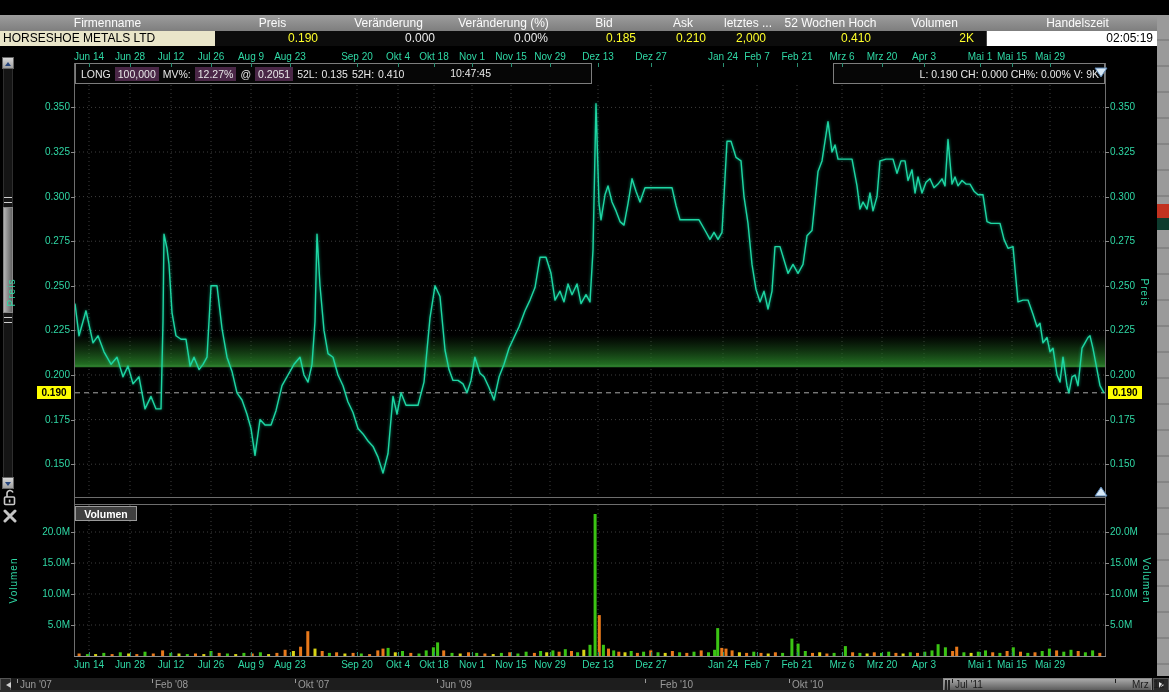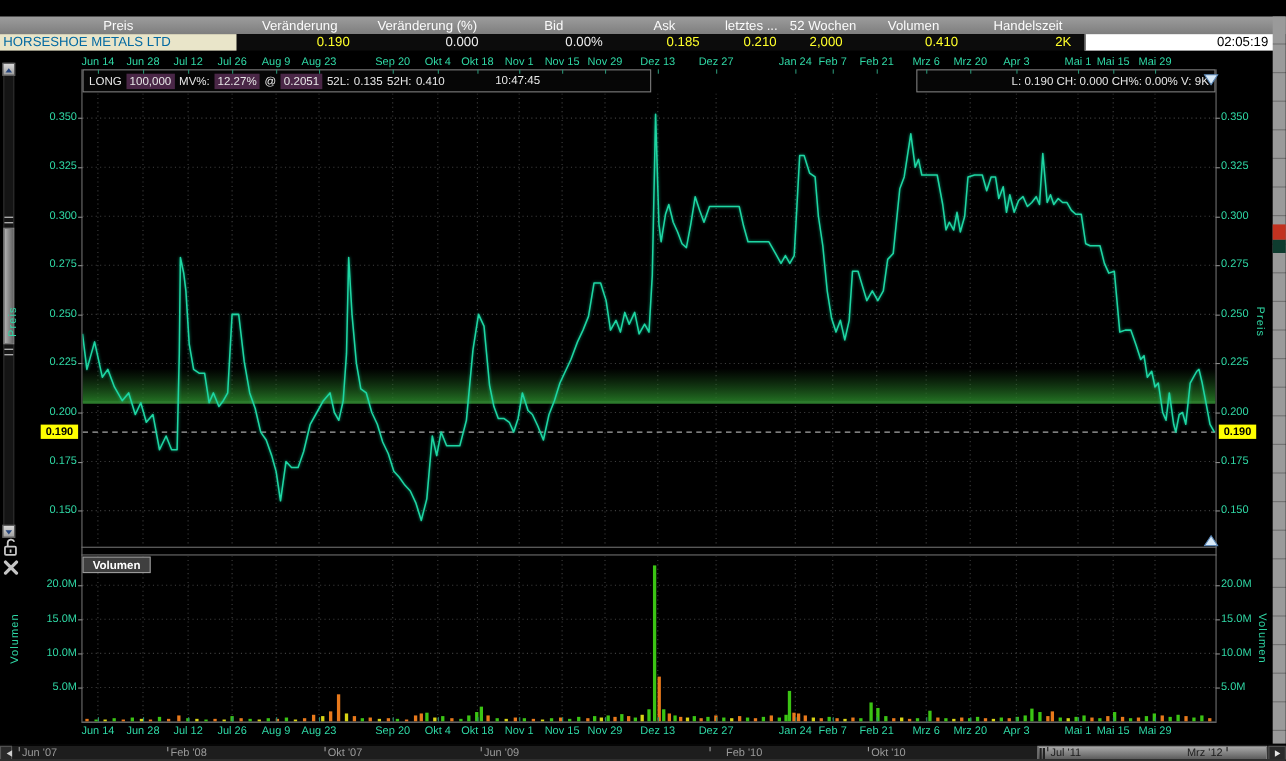--- a/index.html
+++ b/index.html
@@ -16,21 +16,21 @@
   .titlebar .rule{position:absolute;left:74px;top:7px;width:1048px;height:1px;background:#8a8a8a;}
   .titlebar .hand{position:absolute;left:1128px;top:1px;}
   .titlebar .closex{position:absolute;left:1146px;top:1px;cursor:pointer;}
   
   .qgrid{position:absolute;left:0;width:1169px;display:grid;
     grid-template-columns:215px 115px 117px 113px 88px 70px 60px 105px 103px 1fr;}
   .qhead{top:15px;height:16px;background:linear-gradient(#9d9d9d,#7e7e7e);}
   .qhead div{font-size:12px;line-height:16px;color:#fbfbfb;text-align:center;overflow:hidden;white-space:nowrap;}
   .qrow{top:31px;height:15px;background:#0c0c0c;}
   .qrow div{font-size:12px;line-height:15px;white-space:nowrap;overflow:hidden;}
-  .cell-company{background:#e9e5c9;color:#0369a1;padding-left:3px;text-align:left;}
+  .cell-company{background:#e9e5c9;color:#000000;padding-left:3px;text-align:left;}
   .val-y{color:#ffff2b;text-align:right;padding-right:12px;}
   .val-w{color:#ececec;text-align:right;padding-right:12px;}
   .cell-time{background:#fff;color:#000;text-align:right;padding-right:6px;margin-right:10px;
     border-left:1px solid #444;}
   
   .vline{position:absolute;width:1px;background:#6e6e6e;}
   .hline{position:absolute;height:1px;background:#6e6e6e;}
   .infobox{position:absolute;top:63px;height:21px;border:1px solid #7d7d7d;background:#060606;
     color:#e8e8e8;font-size:10.5px;display:flex;align-items:center;gap:4px;padding:0 5px;box-sizing:border-box;}
   .chip{background:#4a2747;padding:0 3px;line-height:14px;}
@@ -69,20 +69,21 @@
   .tick{position:absolute;background:#2a8f72;}
   .ptick{position:absolute;background:#8a8a8a;}
 </style>
 </head>
 <body>
 
 <div id="app">
 
 
   <div class="qgrid qhead" id="qhead">
+      <div>Firmenname</div>
       <div>Preis</div>
       <div>Veränderung</div>
       <div>Veränderung (%)</div>
       <div>Bid</div>
       <div>Ask</div>
       <div>letztes ...</div>
       <div>52 Wochen Hoch</div>
       <div>Volumen</div>
       <div>Handelszeit</div>
     </div>
@@ -404,21 +405,21 @@
       <div class="rb-lab" style="left: 298px;">Okt '07</div>
       <div style="position: absolute; left: 295px; top: 1px; width: 1px; height: 4px; background: rgb(154, 154, 154);"></div>
       <div class="rb-lab" style="left: 440px;">Jun '09</div>
       <div style="position: absolute; left: 437px; top: 1px; width: 1px; height: 4px; background: rgb(154, 154, 154);"></div>
       <div class="rb-lab" style="left: 648px; padding-left: 12px;">Feb '10</div>
       <div style="position: absolute; left: 645px; top: 1px; width: 1px; height: 4px; background: rgb(154, 154, 154);"></div>
       <div class="rb-lab" style="left: 792px;">Okt '10</div>
       <div style="position: absolute; left: 789px; top: 1px; width: 1px; height: 4px; background: rgb(154, 154, 154);"></div>
       <div class="rb-lab dark" style="left: 955px;">Jul '11</div>
       <div style="position: absolute; left: 952px; top: 1px; width: 1px; height: 4px; background: rgb(28, 28, 28);"></div>
-      <div class="rb-lab dark" style="left: 1079px;">Mrz '12</div>
+      <div class="rb-lab dark" style="left: 1132px;">Mrz '12</div>
       <div style="position: absolute; left: 1115px; top: 1px; width: 1px; height: 4px; background: rgb(28, 28, 28);"></div>
     </div>
 
   <div class="rstrip">
     <div style="position:absolute;left:0;top:189px;width:12px;height:14px;background:#c23220;"></div>
     <div style="position:absolute;left:0;top:203px;width:12px;height:12px;background:#0e3b2e;"></div>
   </div>
   <div class="bottom-edge"></div>
 <div class="axis-lab" style="left:59px;top:51px;width:60px;text-align:center;">Jun 14</div>
     <div class="tick" style="left:89px;top:63px;width:1px;height:4px;"></div>

